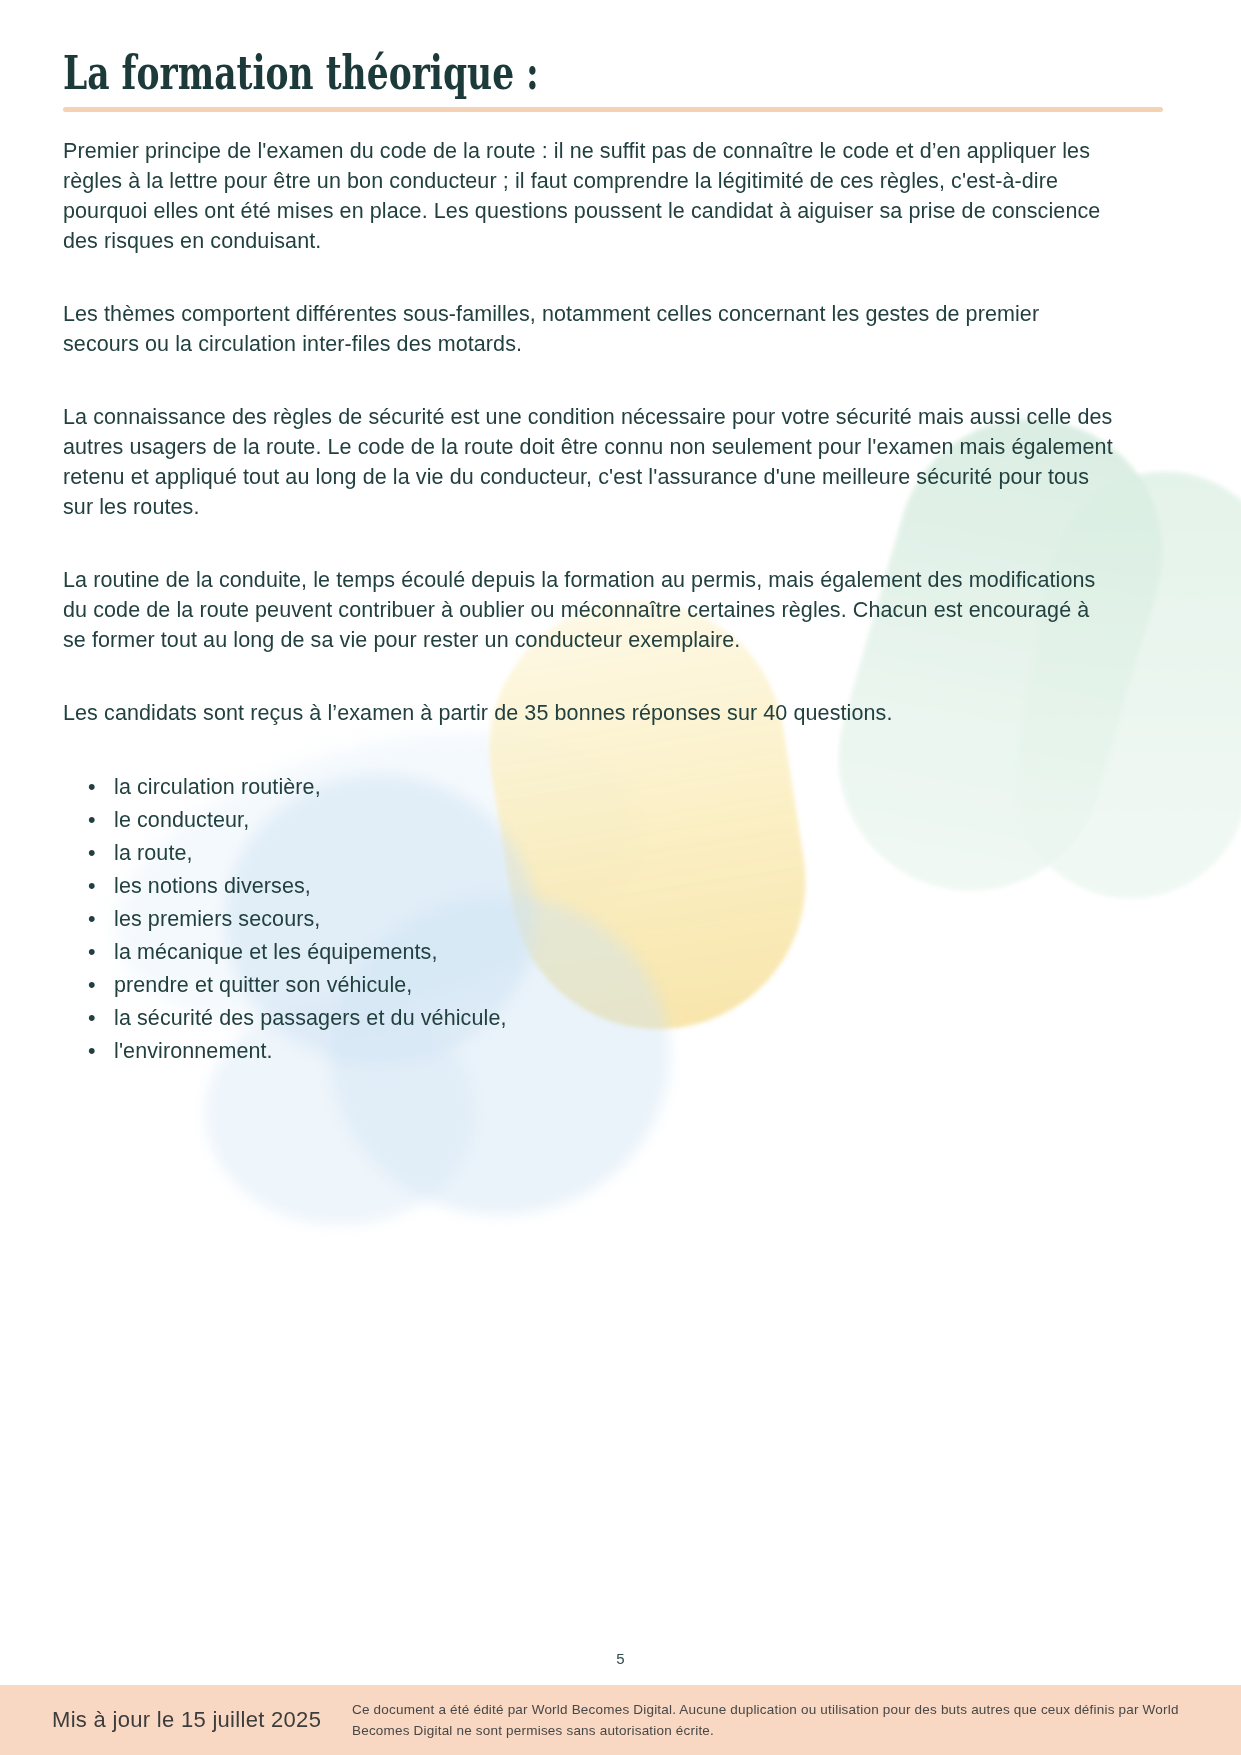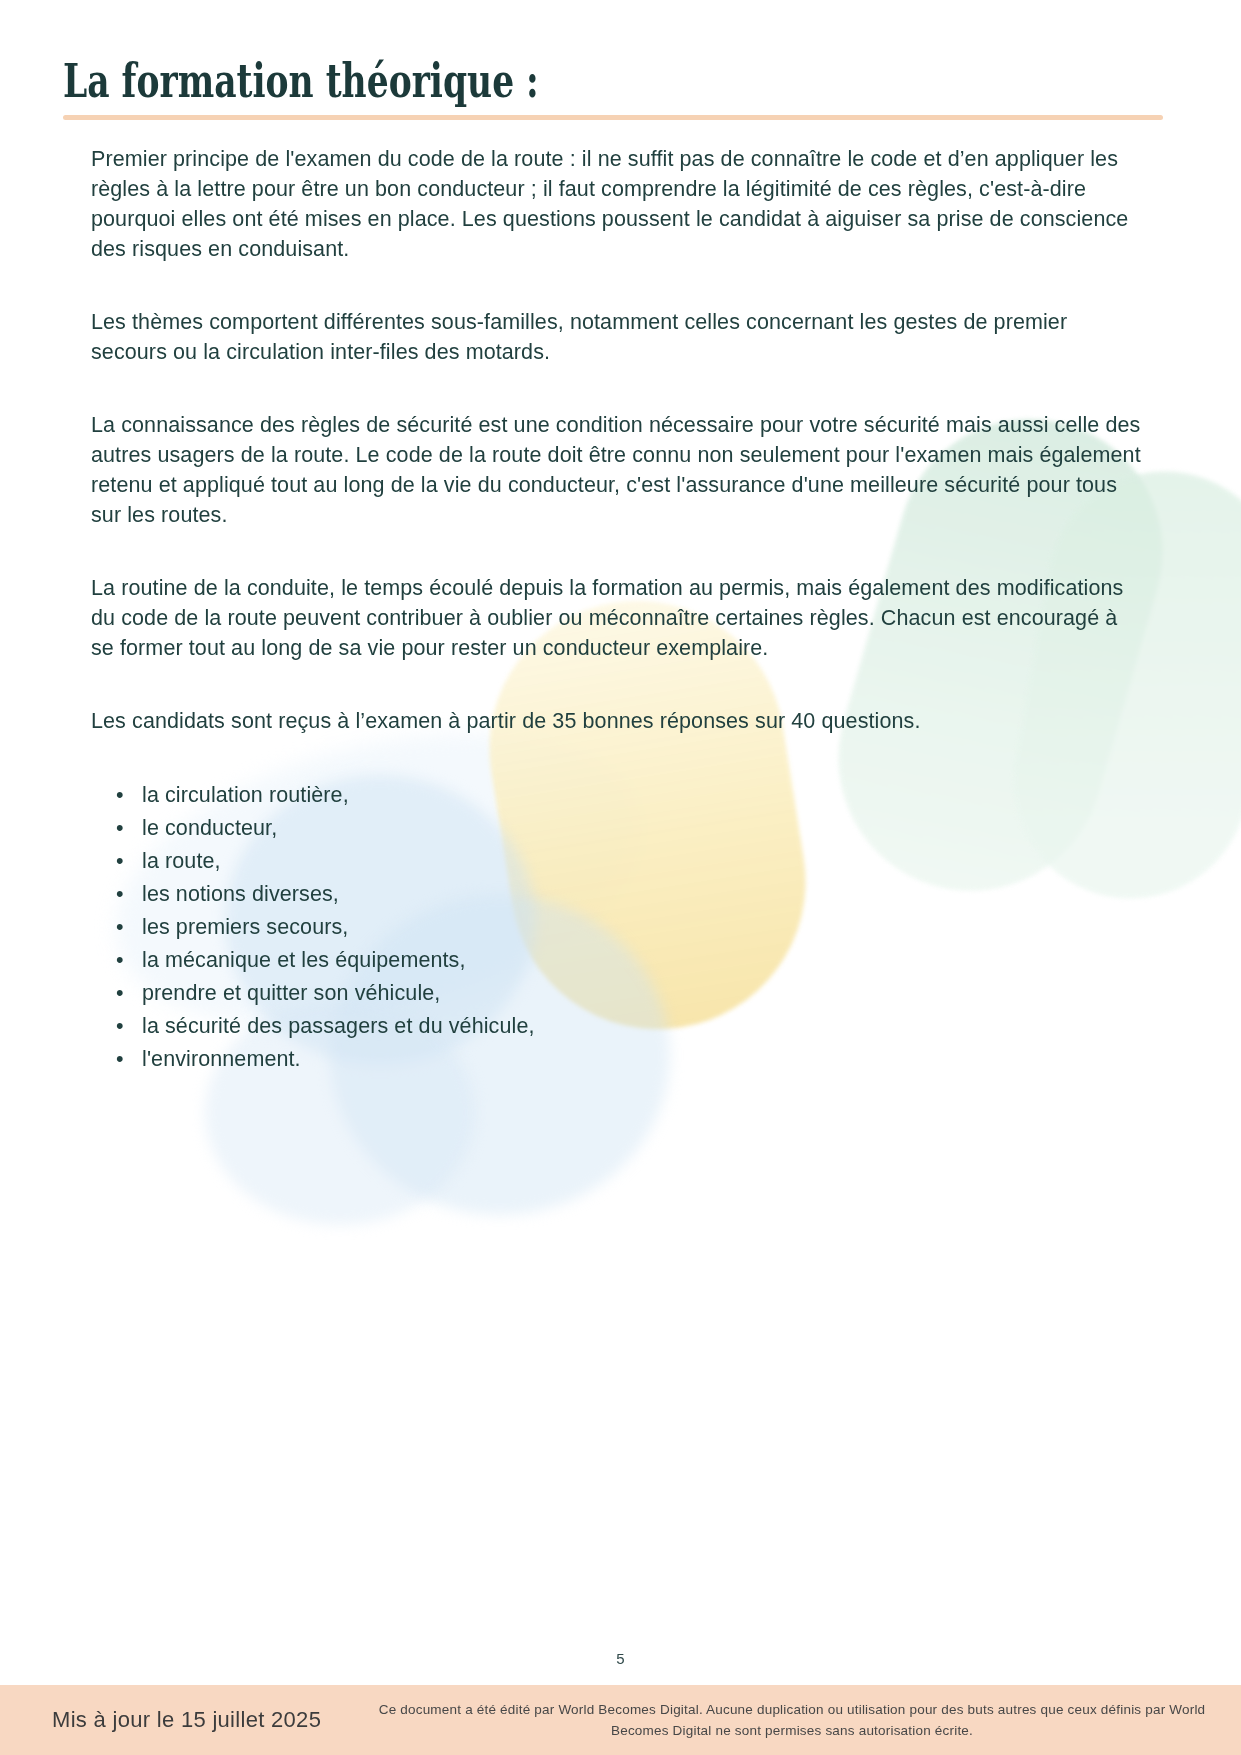--- a/index.html
+++ b/index.html
@@ -34,37 +34,37 @@
   .wm-blue-a{left:225px;top:775px;width:310px;height:290px;border-radius:50%;
     background:rgba(205,226,243,.48);filter:blur(7px);}
   .wm-blue-b{left:330px;top:895px;width:340px;height:320px;border-radius:50%;
     background:rgba(205,226,243,.42);filter:blur(7px);}
   .wm-blue-c{left:205px;top:1000px;width:270px;height:225px;border-radius:50%;
     background:rgba(212,231,246,.40);filter:blur(7px);}
   .wm-blue-d{left:110px;top:745px;width:540px;height:270px;border-radius:50%;
     background:rgba(219,235,248,.30);transform:rotate(-14deg);filter:blur(10px);}
 
   
-  .content{position:absolute;left:63px;top:56px;width:1100px;z-index:2;}
+  .content{position:absolute;left:63px;top:48px;width:1100px;z-index:2;}
   .doc-title{
     font-family:"DejaVu Serif", serif;
     font-weight:700;
     font-size:46px;
     line-height:50px;
     color:#1c3a3a;
     margin:0;
     white-space:nowrap;
     transform:scaleX(0.75);
     transform-origin:left center;
   }
   .title-underline{
     width:1100px;height:5px;margin-top:9px;
     background:#f6d2b4;border-radius:3px;
   }
-  .body-text{width:1055px;margin-top:24px;margin-left:28px;}
+  .body-text{width:1055px;margin-top:24px;}
   .body-text p{
     font-size:21.5px;line-height:30px;
     color:#21403f;
     margin:0 0 43px 0;
     letter-spacing:.1px;
   }
   .body-text p.list-intro{margin-bottom:30px;}
   ul.themes{
     list-style:none;margin:0;padding:0 0 0 25px;width:900px;
   }
@@ -89,21 +89,20 @@
     display:flex;align-items:center;
   }
   .footer-updated{
     flex:none;margin-left:52px;width:300px;
     font-size:22px;color:#3c3c3c;letter-spacing:.3px;
   }
   .footer-notice{
     flex:none;width:880px;
     font-size:13.5px;line-height:21px;color:#474747;
     letter-spacing:.2px;
-    text-align:center;
   }
 </style>
 </head>
 <body>
 
 <div class="page">
 
   <div class="wm wm-blue-d"></div>
   <div class="wm wm-green-a"></div>
   <div class="wm wm-green-b"></div>

